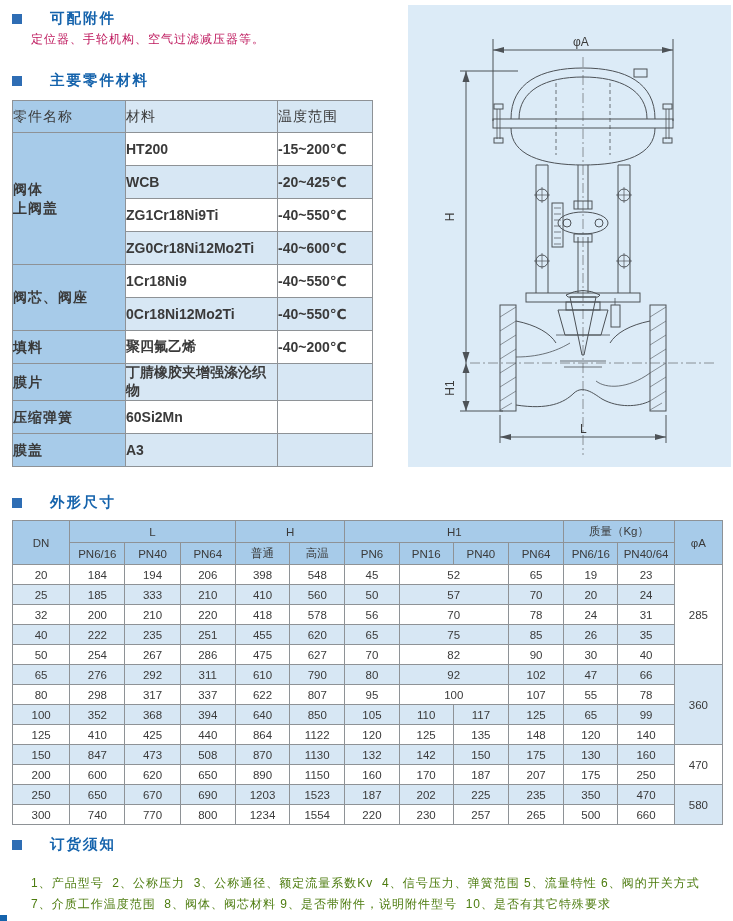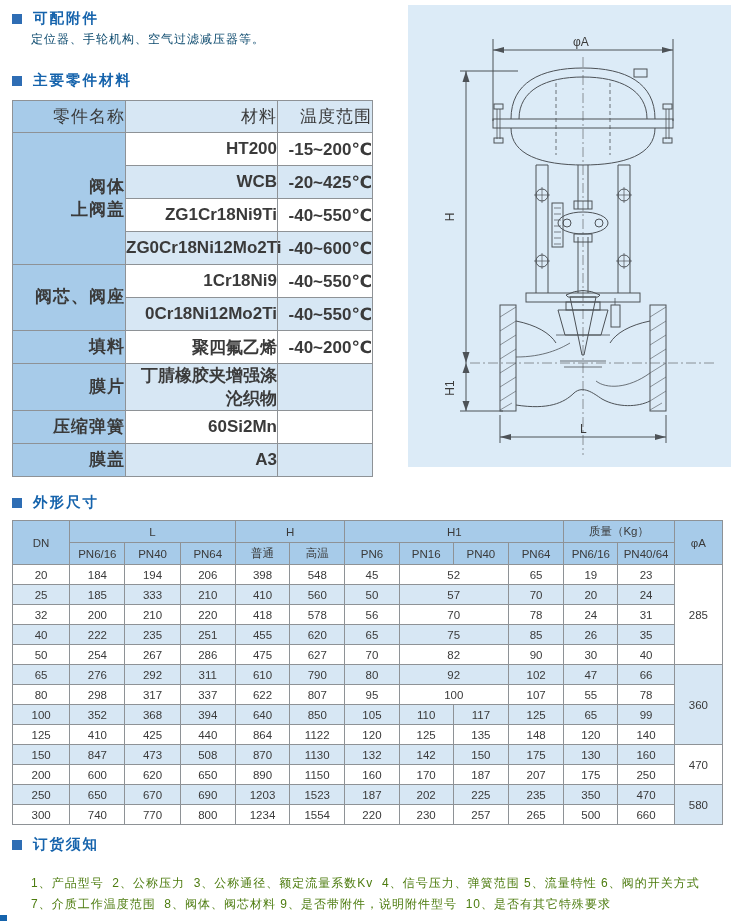--- a/index.html
+++ b/index.html
@@ -1,28 +1,28 @@
 <!DOCTYPE html>
 <html><head>
 <meta charset="utf-8">
 <style>
   html,body{margin:0;padding:0;background:#fff;}
   .page{position:relative;width:733px;height:921px;background:#fff;overflow:hidden;
         font-family:"Liberation Sans","DejaVu Sans",sans-serif;color:#333;}
 
   
-  .section-heading{position:absolute;left:12px;display:flex;align-items:center;gap:11px;}
+  .section-heading{position:absolute;left:12px;display:flex;align-items:center;gap:28px;}
   .bullet{width:10px;height:10px;background:#2e6db4;flex:0 0 auto;}
   .heading-text{font-size:14.5px;font-weight:bold;color:#1563ac;letter-spacing:2px;}
 
-  .body-text{position:absolute;left:31px;margin:0;font-size:12px;color:#0c4a6e;letter-spacing:1px;}
+  .body-text{position:absolute;left:31px;margin:0;font-size:12px;color:#be185d;letter-spacing:1px;}
 
   
   .mat-table{position:absolute;left:12px;top:100px;width:360px;border-collapse:collapse;
-             table-layout:fixed;font-size:17px;text-align:right;color:#3a3a3a;padding-left:20px;}
+             table-layout:fixed;font-size:14px;text-align:left;color:#3a3a3a;padding-left:20px;}
   .mat-table th,.mat-table td{border:1px solid #8e9296;padding:0;}
   .mat-table .head th{height:31px;background:#d7e7f4;font-weight:normal;letter-spacing:1px;}
   .mat-table th.part-h{background:#a7cbe9;}
   .mat-table td{height:32px;background:#fff;font-weight:bold;}
   .mat-table tr.alt td{background:#d7e7f4;}
   .mat-table tr td.part{background:#a7cbe9;white-space:pre-line;line-height:1.3;letter-spacing:1px;}
 
   
   .drawing-panel{position:absolute;left:408px;top:5px;width:323px;height:462px;background:#dcebf7;}
   .drawing-panel svg text{font-size:12px;fill:#3a3a3a;}

